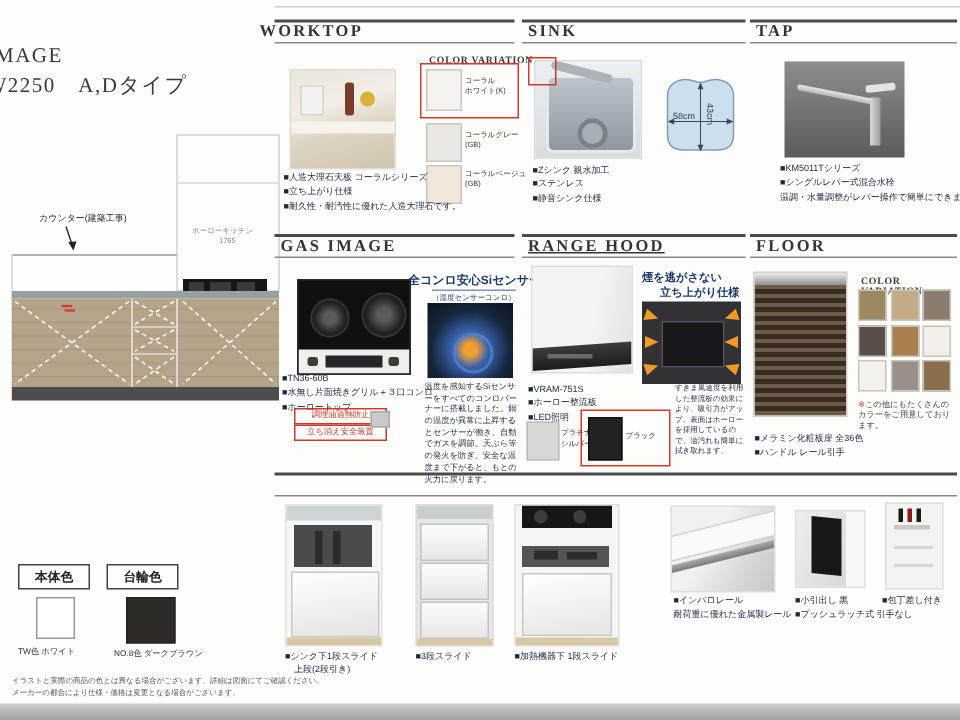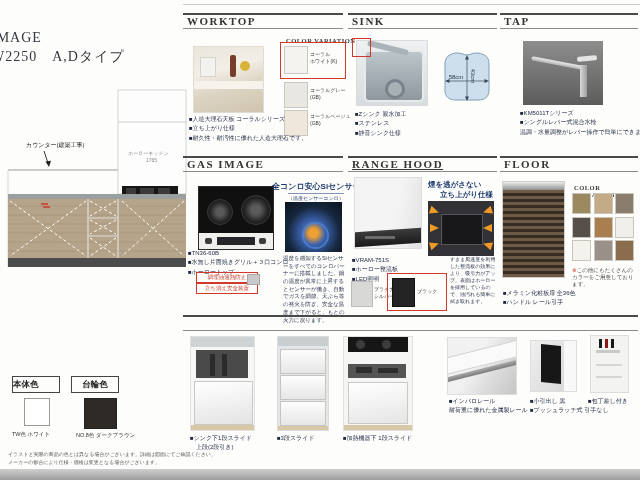--- a/index.html
+++ b/index.html
@@ -84,21 +84,21 @@
         <line x1="184" y1="113" x2="122" y2="168"></line>
     </g>
     <g stroke="#d0392b" stroke-width="1.5">
       <line x1="41" y1="116" x2="48" y2="116"></line>
         <line x1="43" y1="119" x2="50" y2="119"></line>
     </g>
     <rect x="8" y="170" width="178" height="9" fill="#4c4c4c"></rect>
   </svg>
 
   <div class="rule-top" style="left:183px;top:13px;width:160px;"></div>
-  <div class="sec-title" style="left:187px;top:15px;">WORKTOP</div>
+  <div class="sec-title" style="left:173px;top:15px;">WORKTOP</div>
   <div class="rule-bot" style="left:183px;top:28px;width:160px;"></div>
 
   <div class="rule-top" style="left:348px;top:13px;width:149px;"></div>
   <div class="sec-title" style="left:352px;top:15px;">SINK</div>
   <div class="rule-bot" style="left:348px;top:28px;width:149px;"></div>
 
   <div class="rule-top" style="left:500px;top:13px;width:138px;"></div>
   <div class="sec-title" style="left:504px;top:15px;">TAP</div>
   <div class="rule-bot" style="left:500px;top:28px;width:138px;"></div>
 
@@ -309,21 +309,21 @@
     <div>耐荷重に優れた金属製レール</div>
   </div>
   <div class="cap" style="left:530px;top:397px;">
     <div>■小引出し 黒</div>
     <div>■プッシュラッチ式 引手なし</div>
   </div>
   <div class="cap" style="left:588px;top:397px;">
     <div>■包丁差し付き</div>
   </div>
 
-  <div class="abs serif" style="left:12px;top:376px;width:46px;height:15px;border:1px solid #444;font-size:8.5px;font-weight:bold;text-align:left;line-height:15px;color:#222;">本体色</div>
+  <div class="abs serif" style="left:12px;top:376px;width:46px;height:15px;border:1px solid #444;font-size:8.5px;font-weight:bold;text-align:center;line-height:15px;color:#222;">本体色</div>
   <div class="abs serif" style="left:71px;top:376px;width:46px;height:15px;border:1px solid #444;font-size:8.5px;font-weight:bold;text-align:center;line-height:15px;color:#222;">台輪色</div>
   <div class="abs" style="left: 24px; top: 398px; width: 24px; height: 26px; border: 1px solid rgb(153, 153, 153); background-color: rgb(255, 255, 255);"></div>
   <div class="abs" style="left: 84px; top: 398px; width: 31px; height: 29px; border: 1px solid rgb(34, 34, 34); background-color: rgb(46, 42, 38);"></div>
   <div class="abs" style="left:12px;top:431px;font-size:5.5px;color:#333;">TW色 ホワイト</div>
   <div class="abs" style="left:76px;top:432px;font-size:5.5px;color:#333;">NO.8色 ダークブラウン</div>
 
   <div class="abs" style="left:8px;top:451px;font-size:5px;color:#555;line-height:1.5;">
     <div>イラストと実際の商品の色とは異なる場合がございます。詳細は図面にてご確認ください。</div>
     <div>メーカーの都合により仕様・価格は変更となる場合がございます。</div>
   </div>

